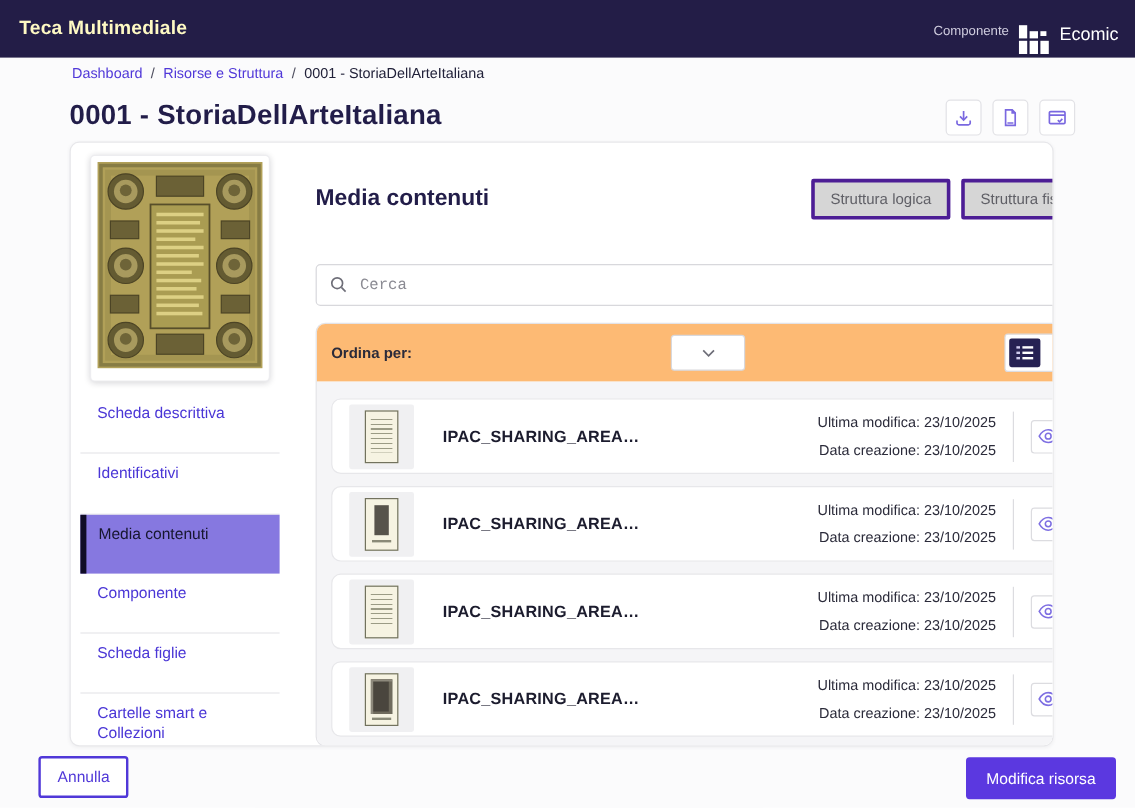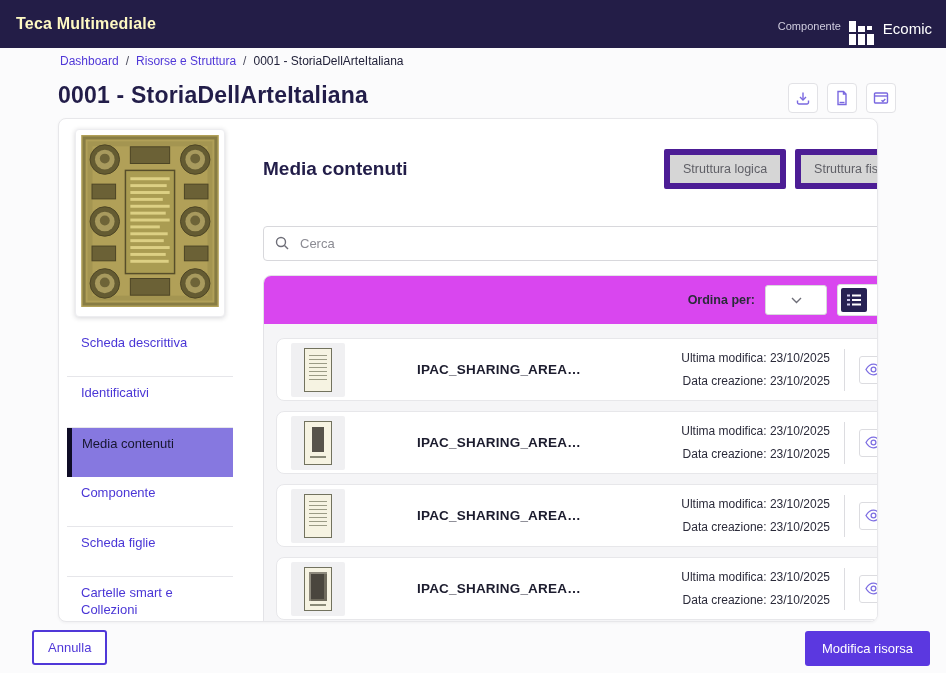--- a/index.html
+++ b/index.html
@@ -68,60 +68,60 @@
     background:#8678e0; color:#16162e; border-left:5px solid #0f0c26;
     padding-left:10px; border-bottom:none; font-weight:500;
   }
 
   
   .content { position:absolute; top:30px; left:204px; width:650px; }
   .content-head { display:flex; align-items:center; justify-content:space-between; }
   .section-title { font-size:19px; font-weight:600; color:#221d49; }
   .struct-buttons { display:flex; gap:9px; }
   .struct-btn {
-    background:#d6d6d6; border:6px solid #4c1d95; color:#5f5f66;
+    background:#d6d6d6; border:3px solid #4c1d95; color:#5f5f66;
     font-size:12.5px; padding:7px 13px; border-radius:2px; cursor:pointer;
     font-family:"Liberation Sans", sans-serif;
   }
 
   .search-wrap { position:relative; margin-top:37px; }
   .search-input {
     width:100%; height:35px; border:1px solid #d8d8dc; border-radius:4px;
     padding:0 12px 0 36px; font-size:13px; color:#a16207; outline:none;
-    font-family:Liberation Sans, sans-serif; background:#fff;
+    font-family:Liberation Mono, monospace; background:#fff;
   }
   .search-input::placeholder { color:#8b8b93; }
   .search-icon { position:absolute; left:11px; top:9px; }
 
   
   .list-panel {
     margin-top:14px; border:1px solid #e3e3e7; border-radius:8px;
     height:353px; overflow:hidden; background:#fff;
   }
   .list-toolbar {
-    display:flex; align-items:center; justify-content:flex-end;
-    gap:10px; padding:9px 12px; background:#d946ef; height:48px;
+    display:flex; align-items:center; justify-content:space-between;
+    gap:10px; padding:9px 12px; background:#fdba74; height:48px;
   }
   .sort-label { font-size:12.5px; font-weight:700; color:#2b2b3a; }
   .sort-select {
     width:62px; height:30px; border:1px solid #d8d8dc; border-radius:3px;
     background:#fff; display:flex; align-items:center; justify-content:center;
     cursor:pointer;
   }
   .view-toggle {
     display:flex; border:1px solid #dcdce0; border-radius:3px; overflow:hidden;
     background:#fff; padding:3px; gap:3px;
   }
   .view-btn { width:26px; height:24px; display:flex; align-items:center; justify-content:center; cursor:pointer; border-radius:2px; }
   .view-btn.active { background:#262153; }
 
   .list-body { background:#f5f5f7; height:305px; padding:14px 12px 8px 12px; display:flex; flex-direction:column; gap:10px; }
   .media-item {
     background:#fff; border:1px solid #e7e7ea; border-radius:8px;
-    height:63px; flex:0 0 63px; display:flex; align-items:center; padding:0 12px 0 14px; cursor:pointer;gap:48px;
+    height:63px; flex:0 0 63px; display:flex; align-items:center; padding:0 12px 0 14px; cursor:pointer;
   }
   .thumb-box {
     width:54px; height:54px; background:#f0f0f2; border-radius:2px;
     display:flex; align-items:center; justify-content:center; flex:0 0 54px;
   }
   .page { width:28px; height:44px; background:#f6f3e2; border:1px solid #72725e; position:relative; }
   .page.text-a::before, .page.text-b::before {
     content:""; position:absolute; left:4px; right:4px; top:6px; bottom:8px;
     background:repeating-linear-gradient(#9b9b85 0 1px, transparent 1px 4px);
   }

